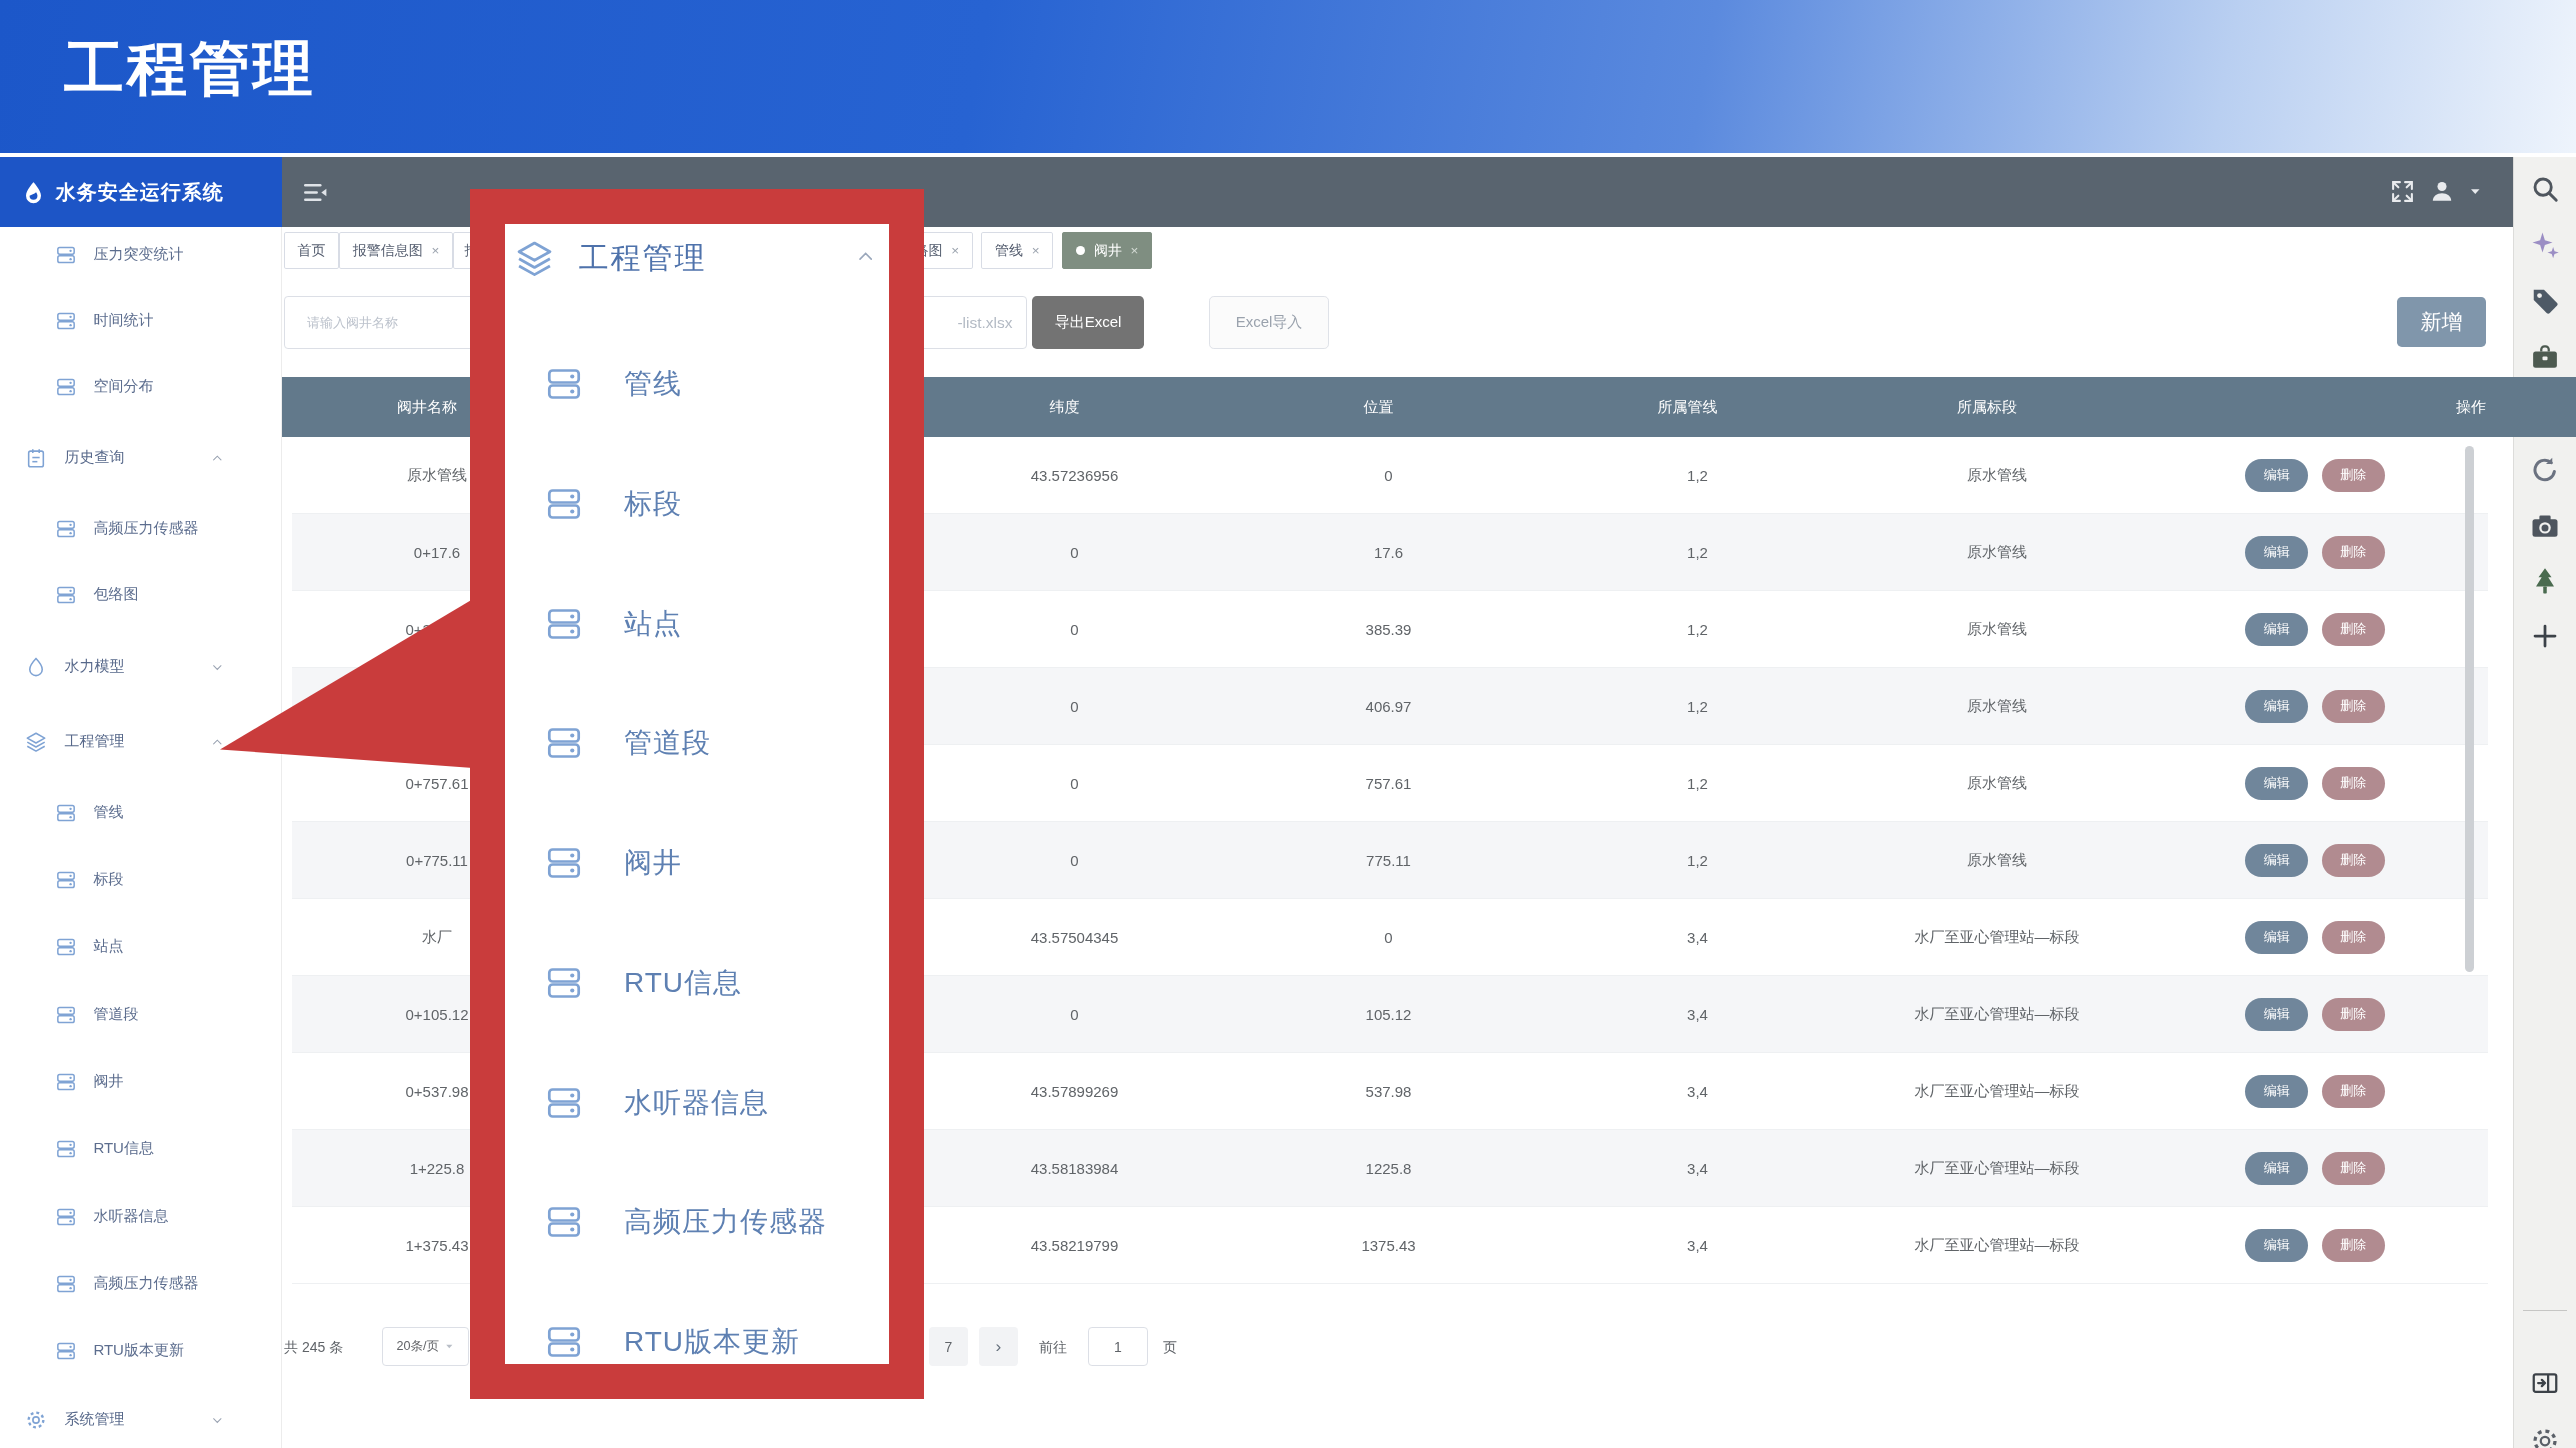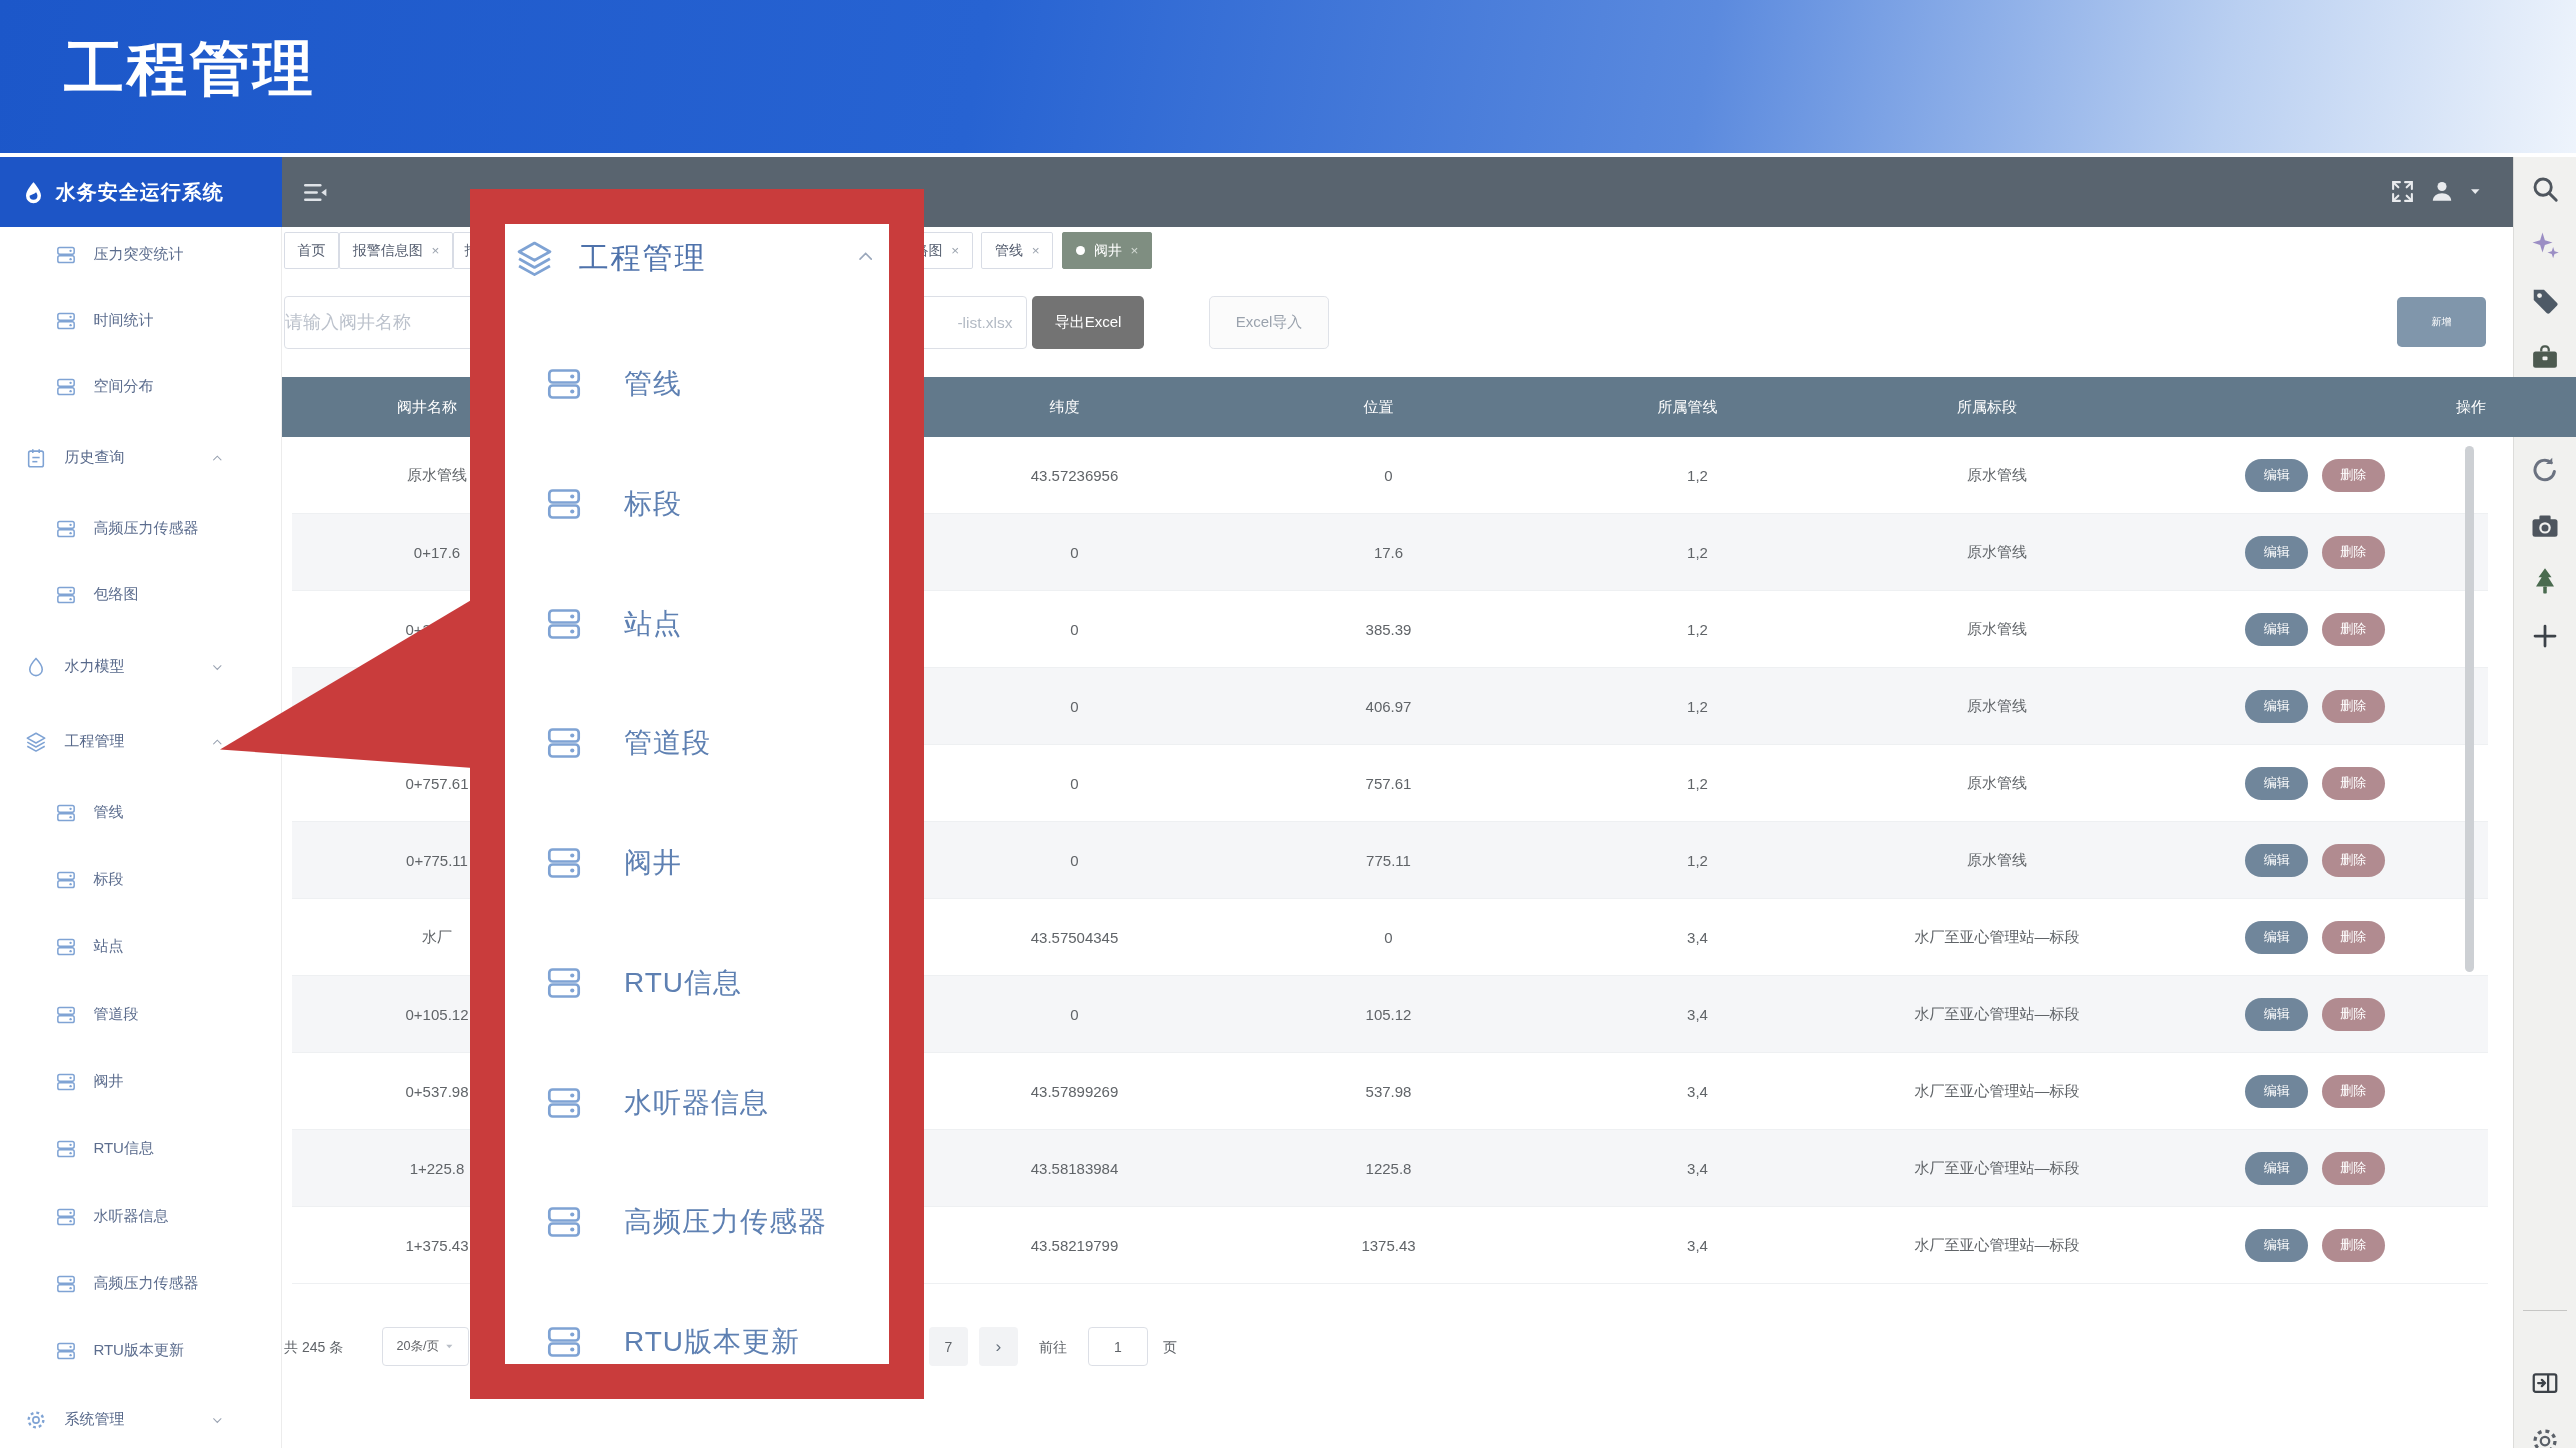--- a/index.html
+++ b/index.html
@@ -42,28 +42,28 @@
   .tab{height:37px;box-sizing:border-box;border:1px solid #d8dce5;background:#fff;color:#535c6e;
        font-size:14px;display:flex;align-items:center;padding:0 12.6px;gap:8.7px;border-radius:1.9px;white-space:nowrap}
   .tab .x{color:#9ba3ae;font-size:13.5px}
   .tab-clip{width:41px;overflow:hidden;padding:0 0 0 10.6px}
   .tab.active{background:#7f8e81;border-color:#7f8e81;color:#fff}
   .tab.active .x{color:#d4dbd4}
   .dot{width:9.7px;height:9.7px;border-radius:50%;background:#fff}
 
   
   .search-input{left:284px;top:296px;width:220px;height:53px;border:1px solid #dcdfe6;border-radius:3.9px;
-       box-sizing:border-box;padding:0 0;font-size:18px;color:#606266;outline:none}
+       box-sizing:border-box;padding:0 22px;font-size:13px;color:#606266;outline:none}
   .search-input::placeholder{color:#bcc2cc}
   .file-box{left:811px;top:296px;width:216px;height:53px;border:1px solid #dcdfe6;border-radius:3.9px;box-sizing:border-box;
        display:flex;align-items:center;justify-content:flex-end;padding-right:13.5px;color:#b3bac4;font-size:15.5px}
   .btn{display:flex;align-items:center;justify-content:center;border-radius:4.8px;font-size:15px;box-sizing:border-box;cursor:pointer}
   .btn-export{left:1032px;top:296px;width:112px;height:53px;background:#737373;color:#fff}
   .btn-import{left:1209px;top:296px;width:120px;height:53px;background:#fbfbfb;border:1px solid #dfe2e8;color:#9aa2ad}
-  .btn-add{left:2397px;top:297px;width:89px;height:50px;background:#8096ab;color:#fff;font-size:10px}
+  .btn-add{left:2397px;top:297px;width:89px;height:50px;background:#8096ab;color:#fff;font-size:21px}
 
   
   .grid-cols{display:grid;grid-template-columns:290px 333px 319px 309px 309px 290px 1fr;align-items:center;text-align:center}
   .thead{left:282px;top:377px;width:2528px;height:60px;background:#62798b;color:#fff;font-size:15px;font-weight:normal}
   .tbody{left:292px;top:437px;width:2196px}
   .tr{height:77px;border-bottom:1px solid #eef0f2;background:#fff;color:#606468;font-size:15px;box-sizing:border-box}
   .tr:nth-child(even){background:#f5f6f8}
   .ops{display:flex;justify-content:center;gap:13.5px}
   .pill{height:33px;padding:0 18.4px;border-radius:16.4px;color:#fff;font-size:13px;display:flex;align-items:center;border:none;cursor:pointer;
         font-family:Liberation Mono, monospace}

